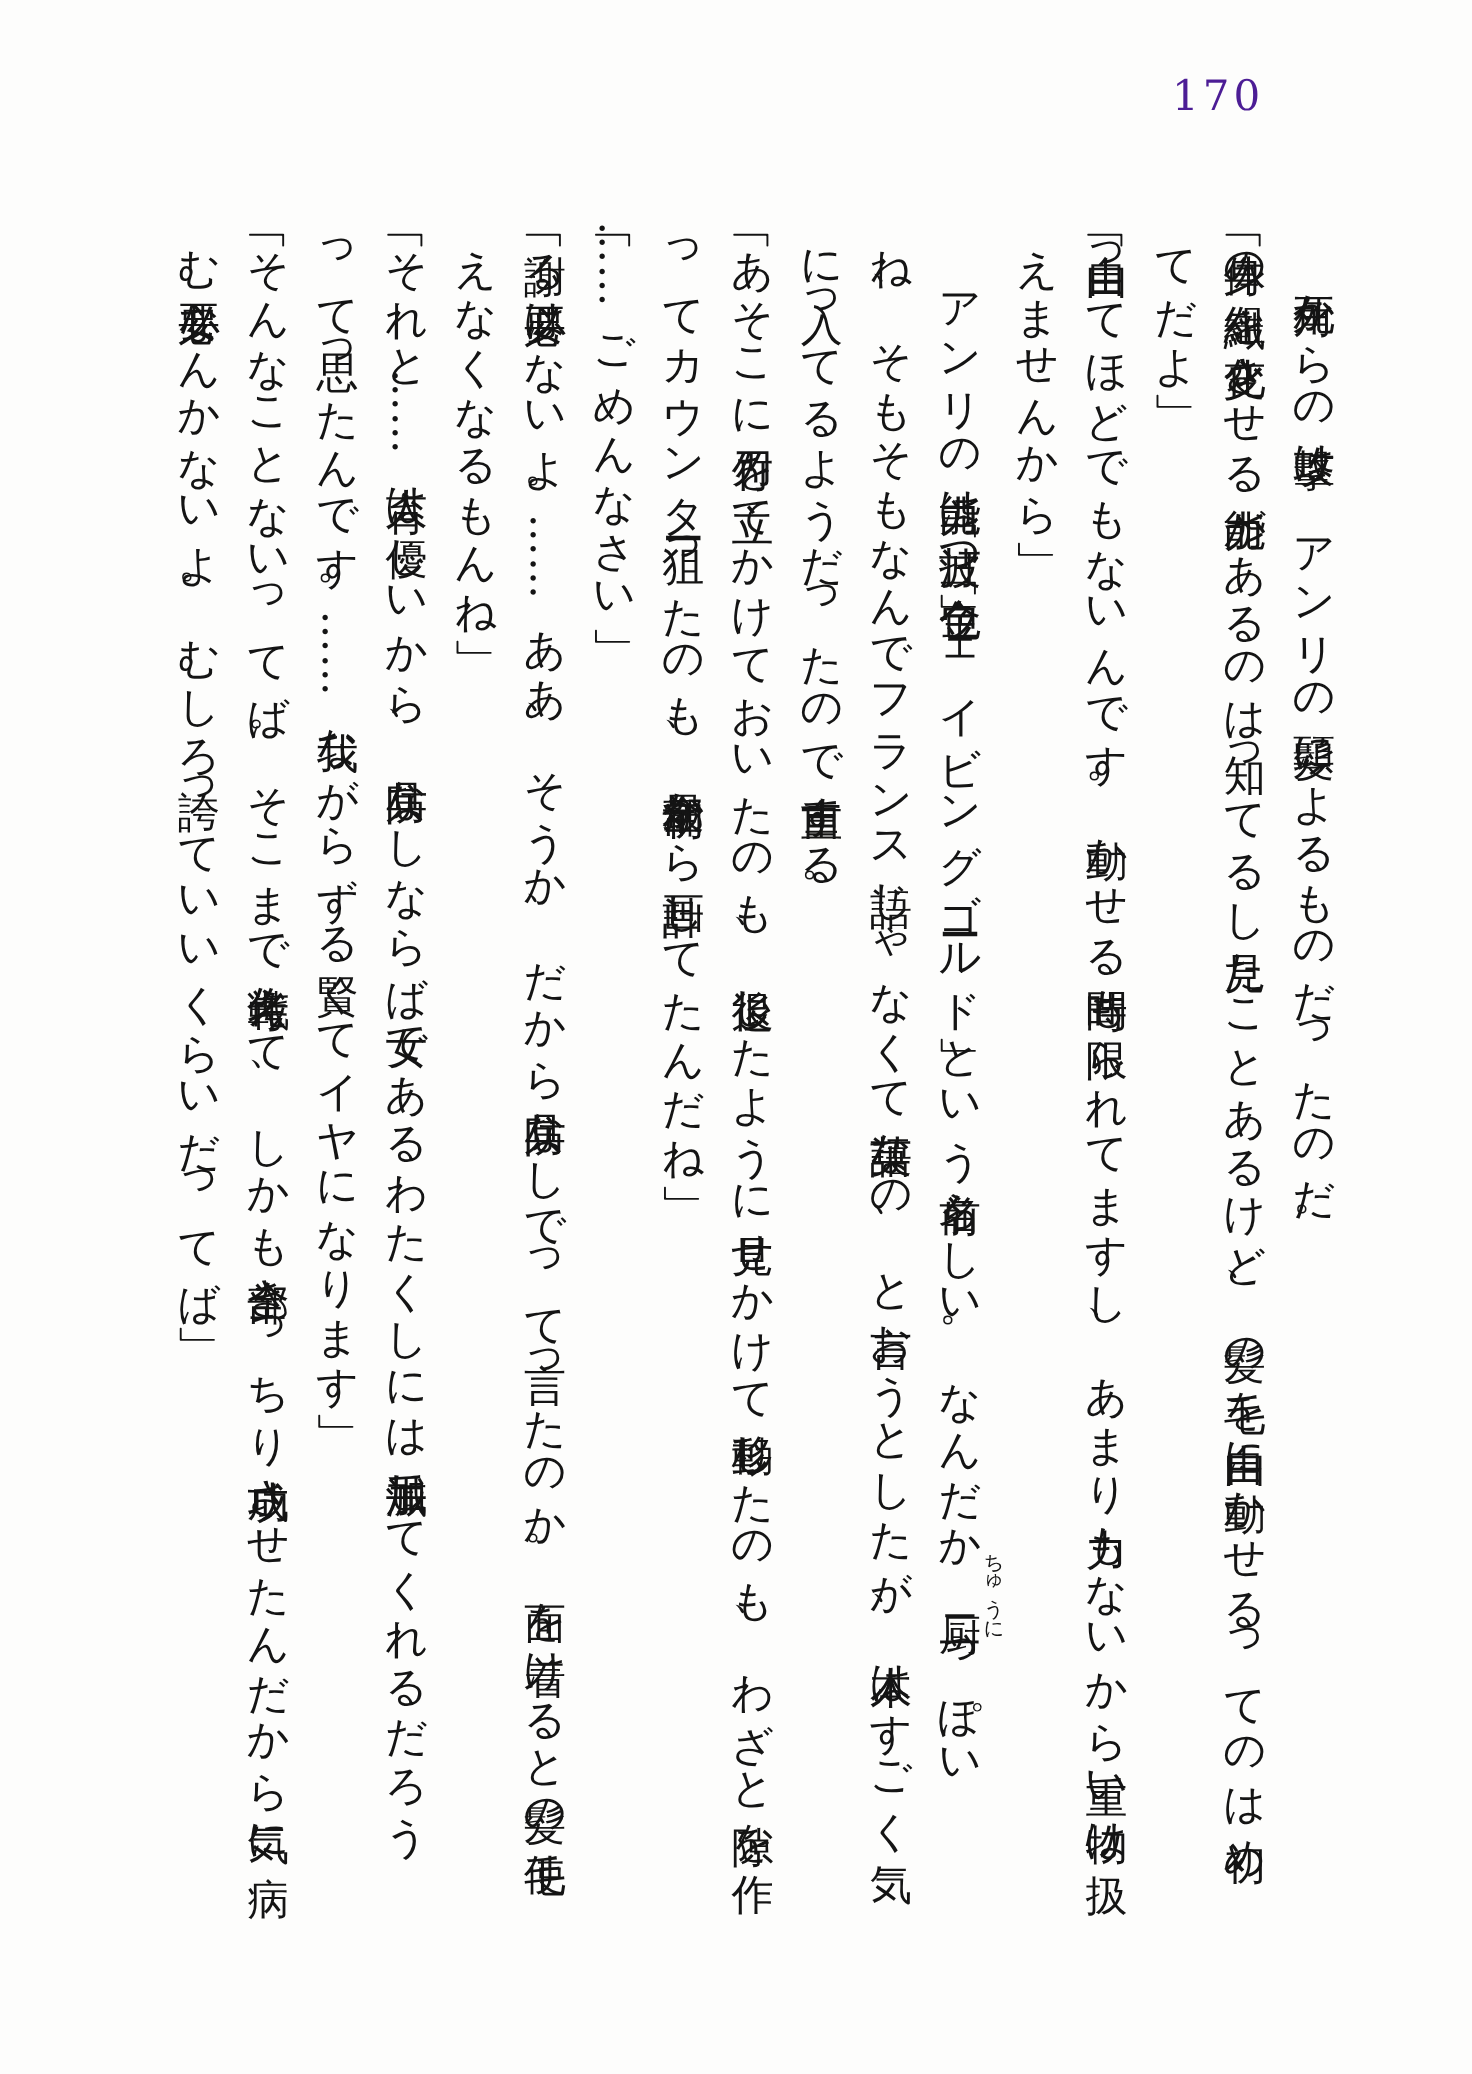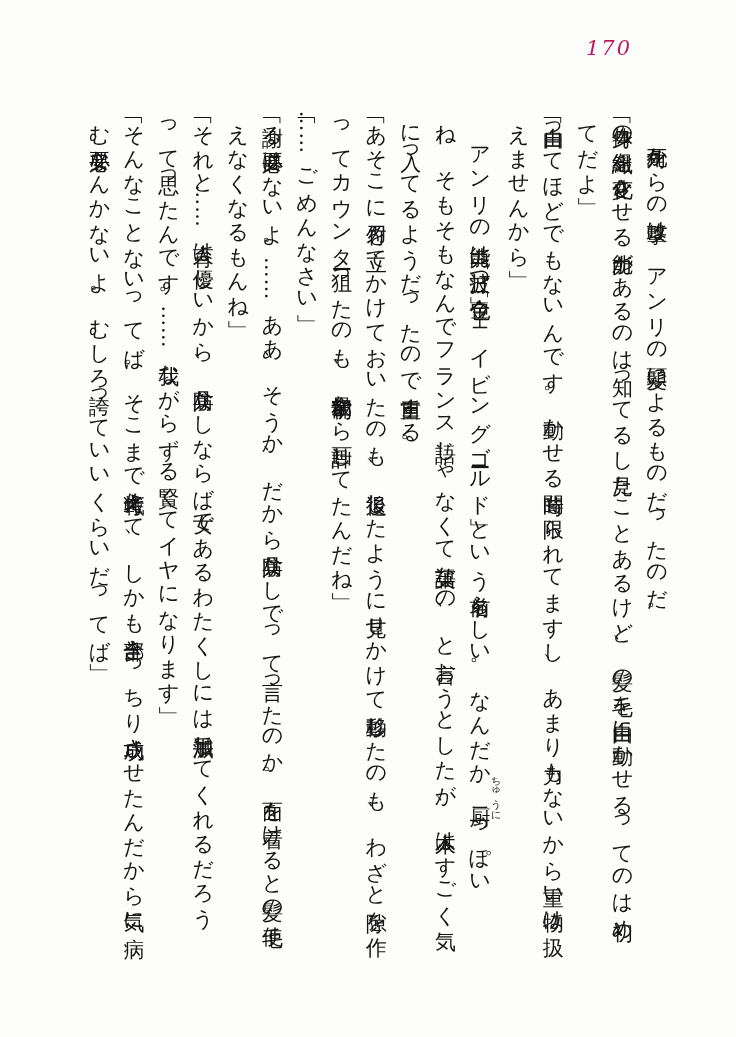--- a/index.html
+++ b/index.html
@@ -19,23 +19,22 @@
     background: #fdfdfc;
     color: #141414;
     font-family: "DejaVu Serif", "Liberation Serif", serif;
     overflow: hidden;
   }
   .page-number {
     position: absolute;
     top: 36px;
     left: 586px;
     font-size: 21px;
-    font-style: italic;
     letter-spacing: 2px;
-    color: #be185d;
+    color: #4c1d95;
   }
   .text-block {
     position: absolute;
     top: 110px;
     right: 62px;
     height: 820px;
     writing-mode: vertical-rl;
     text-orientation: mixed;
     font-size: 21px;
     line-height: 34.6px;

